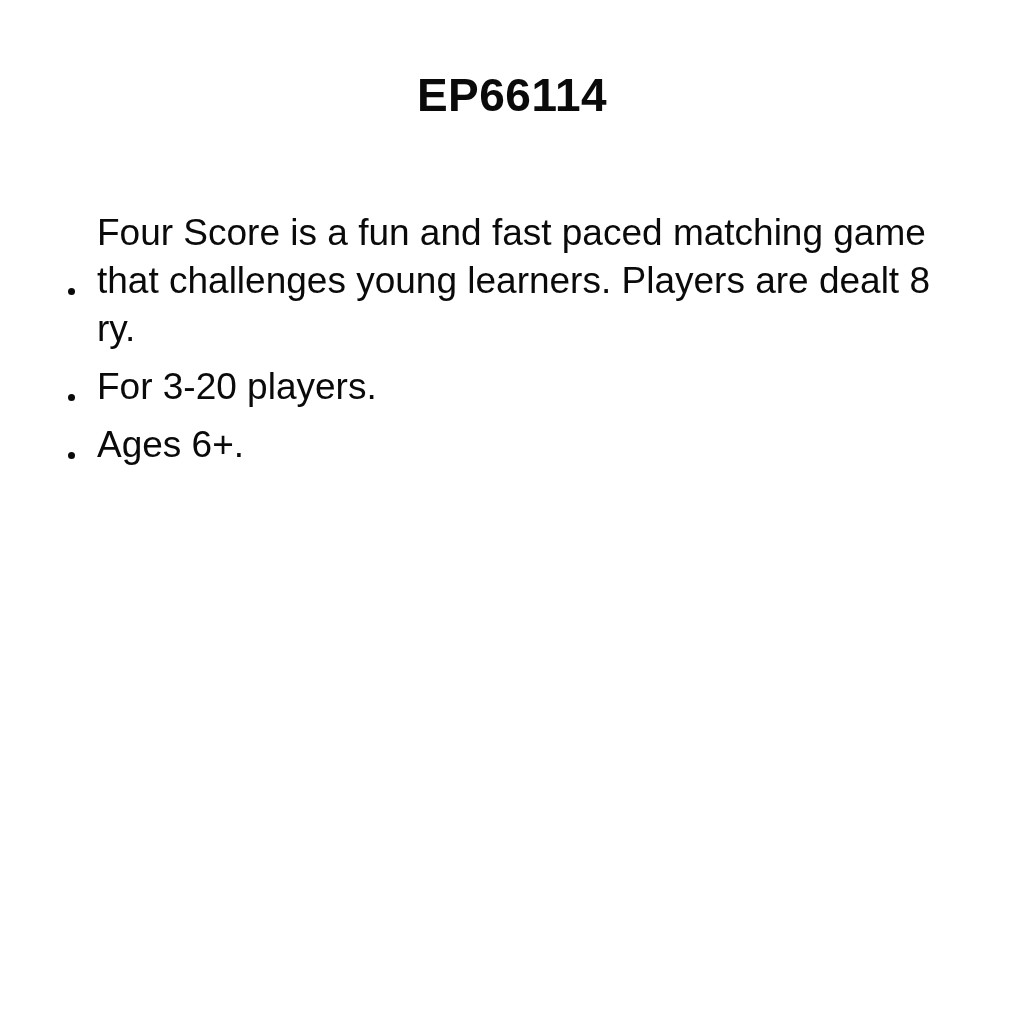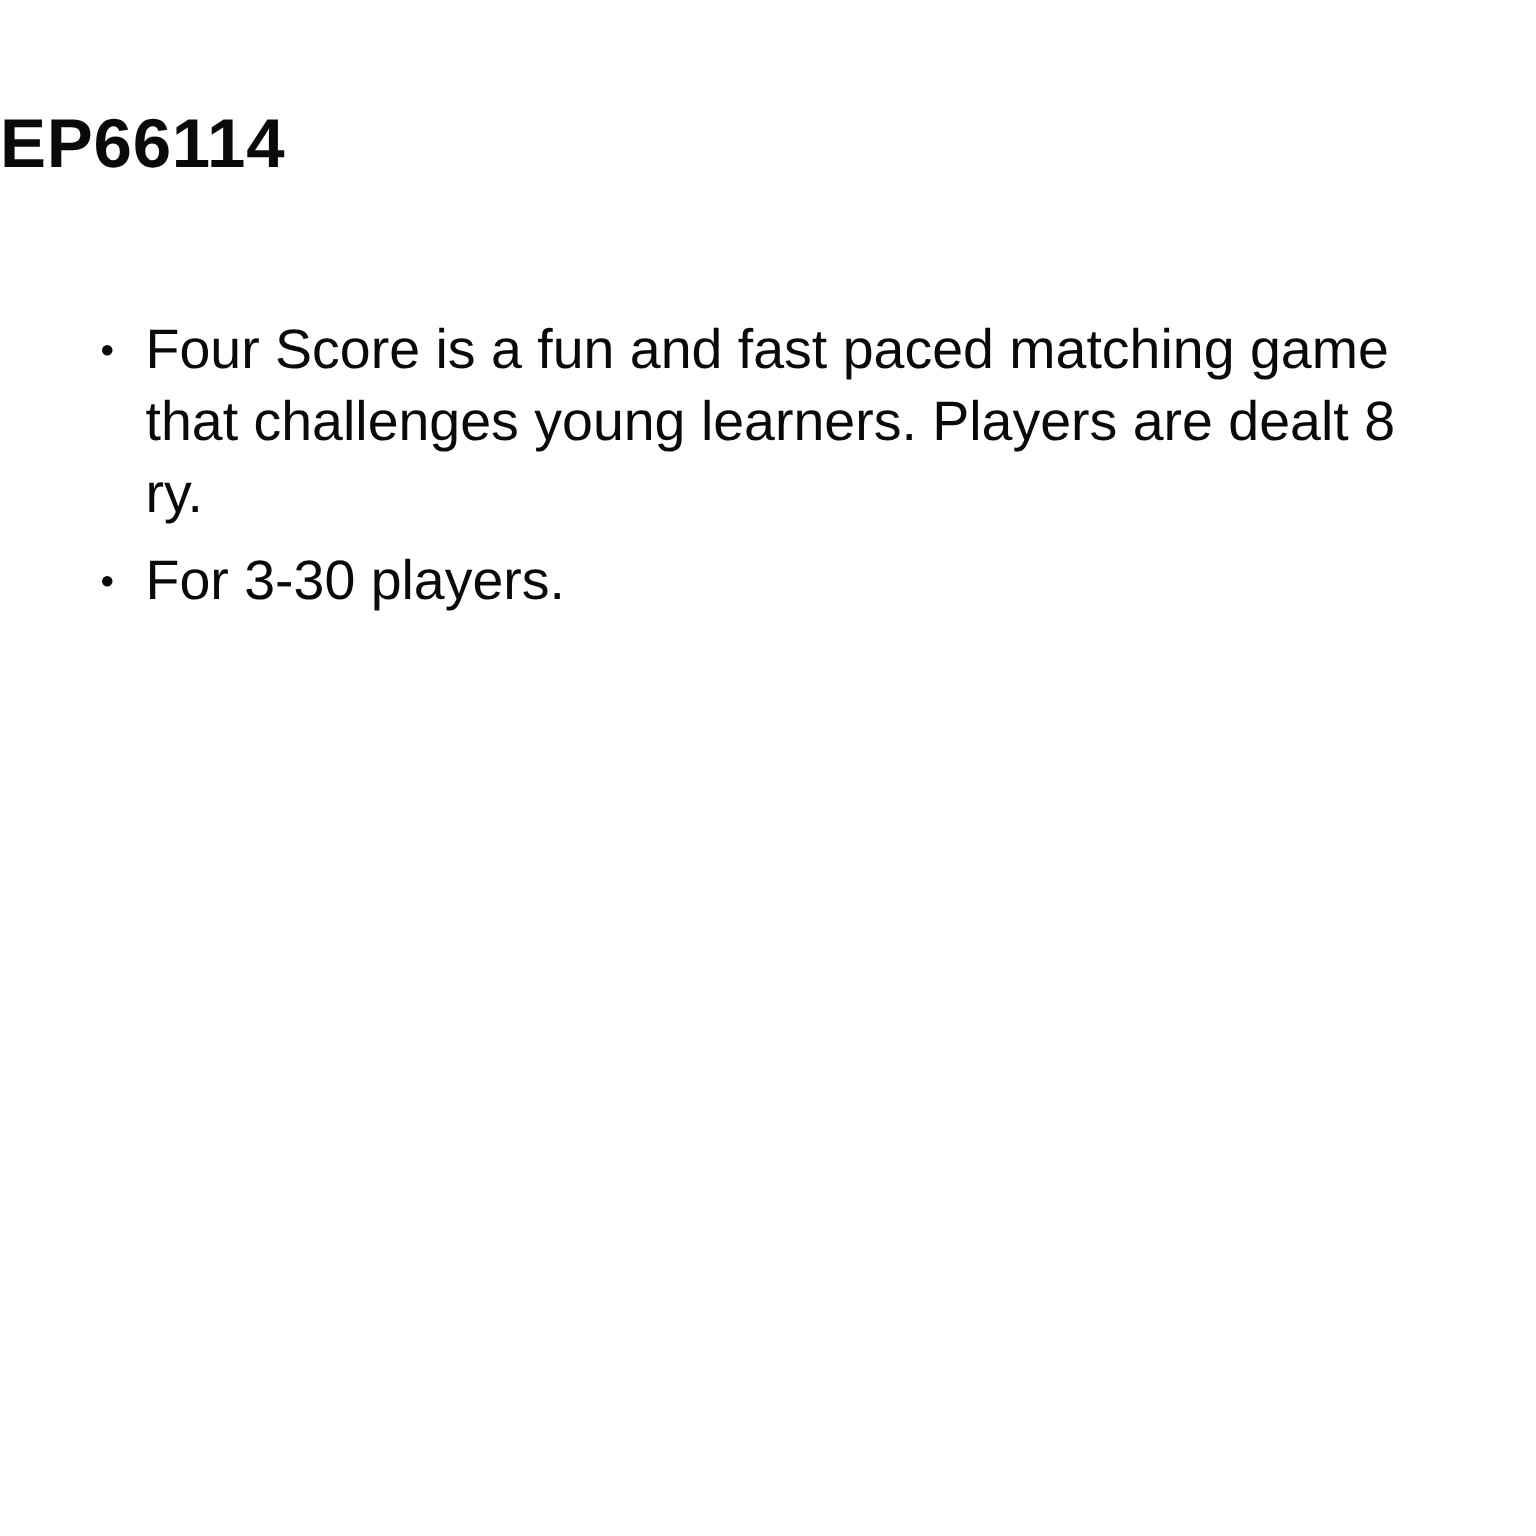--- a/index.html
+++ b/index.html
@@ -11,35 +11,35 @@
     position: relative;
     width: 1024px;
     height: 1024px;
     background: #ffffff;
     color: #000000;
     font-family: "Liberation Sans", sans-serif;
     overflow: hidden;
   }
   .doc-title {
     padding-top: 70px;
-    text-align: left;
+    text-align: center;
     font-size: 46px;
     font-weight: bold;
     line-height: 1.1;
     letter-spacing: 0.5px;
     color: #0a0a0a;
   }
   .bullet-list {
     margin-top: 88px;
     padding-left: 68px;
     padding-right: 40px;
   }
   .bullet-item {
     display: flex;
-    align-items: flex-start;
+    align-items: center;
     margin-bottom: 10px;
   }
   .bullet-marker {
     flex: 0 0 29px;
     padding-top: 21px;
   }
   .bullet-marker .dot {
     display: block;
     width: 7px;
     height: 7px;
@@ -75,19 +75,27 @@
         <div class="line">ry.</div>
       </div>
     </div>
 
 
     <div class="bullet-item">
       <span class="bullet-marker">
           <span class="dot"></span>
         </span>
       <div class="bullet-text">
-        <div class="line">For 3-30 players.</div>
+        <div class="line">For 3-20 players.</div>
       </div>
     </div>
 
+    <div class="bullet-item">
+      <span class="bullet-marker">
+          <span class="dot"></span>
+        </span>
+      <div class="bullet-text">
+        <div class="line">Ages 6+.</div>
+      </div>
+    </div>
 
   </div>
 </div>
 
 </body></html>

